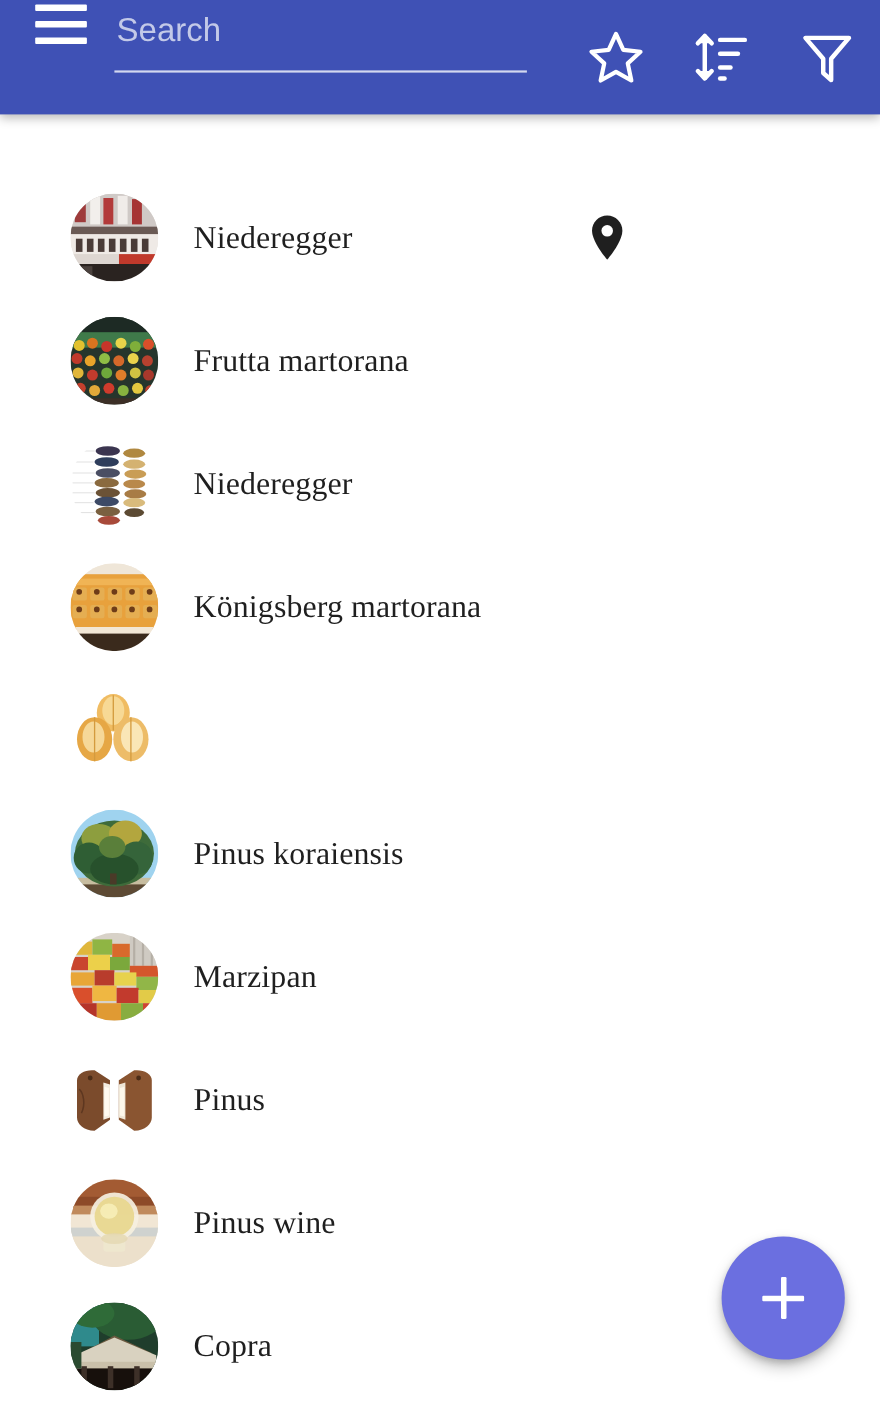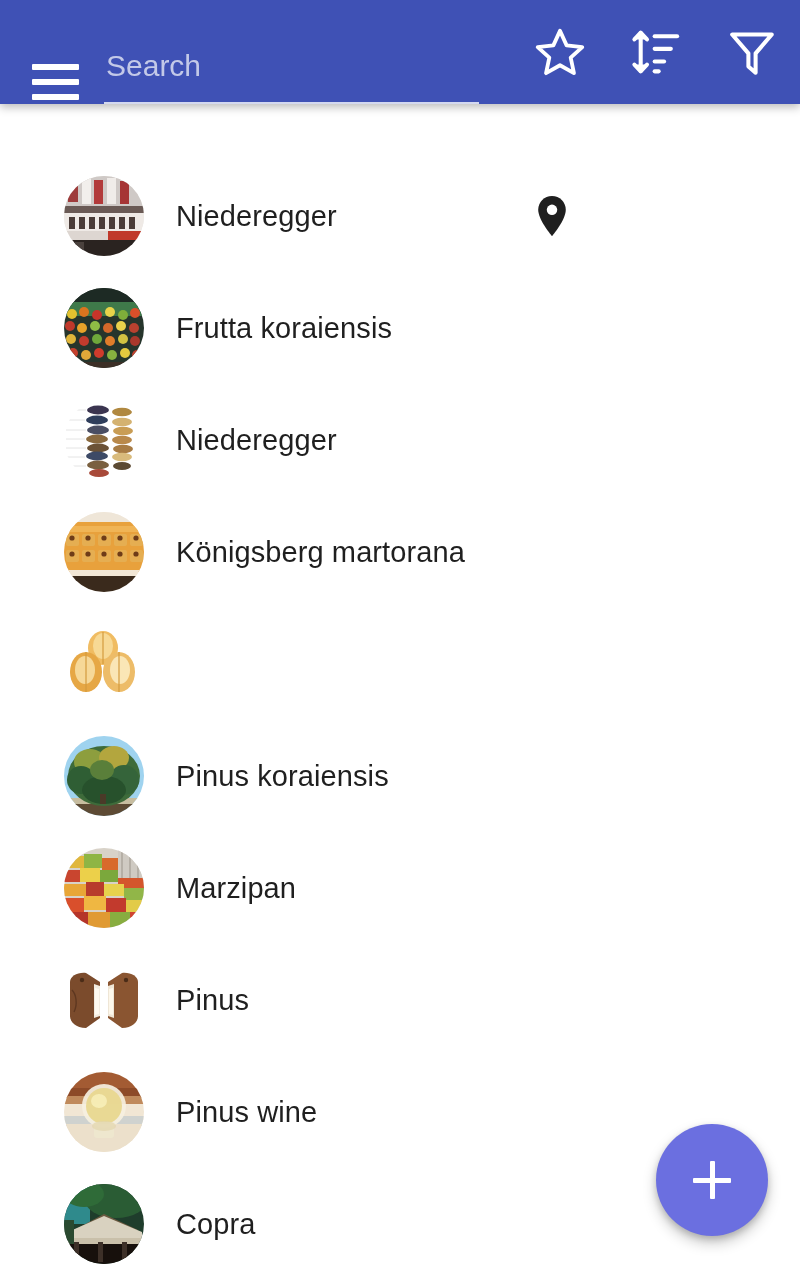--- a/index.html
+++ b/index.html
@@ -21,21 +21,21 @@
   }
 
   
   .toolbar {
     position: absolute;
     top: 0; left: 0;
     width: 800px;
     height: 104px;
     background: #3f51b5;
     display: flex;
-    align-items: flex-end;
+    align-items: flex-start;
     z-index: 20;
     box-shadow: 0 3px 9px rgba(0,0,0,0.28);
   }
 
   .hamburger {
     width: 54px;
     height: 44px;
     margin-left: 32px;
     margin-right: 12px;
     display: flex;
@@ -104,20 +104,21 @@
   .tb-btn svg { display: block; }
 
   
   .list {
     position: absolute;
     top: 104px; left: 0;
     width: 632px;
     height: 1176px;
     background: #ffffff;
     overflow: hidden;
+    font-family: Liberation Serif, serif;
   }
   .list-inner { padding-top: 56px; }
 
   .row {
     position: relative;
     height: 112px;
     display: flex;
     align-items: center;
     padding-left: 64px;
     padding-right: 24px;
@@ -296,21 +297,21 @@
               <circle cx="9" cy="65" r="5" fill="#c4402d"></circle>
                 <circle cx="22" cy="67" r="5" fill="#e2a939"></circle>
               <circle cx="35" cy="65" r="5" fill="#cf3b2c"></circle>
                 <circle cx="48" cy="67" r="5" fill="#87b23f"></circle>
               <circle cx="61" cy="65" r="5" fill="#e4c93f"></circle>
                 <circle cx="73" cy="67" r="5" fill="#c2412e"></circle>
             </g>
             <rect x="0" y="74" width="80" height="6" fill="#3c2f26"></rect>
           </svg>
         </div>
-        <div class="row-title">Frutta koraiensis</div>
+        <div class="row-title">Frutta martorana</div>
       </div>
 
       <div class="row">
         <div class="avatar">
           <svg viewBox="0 0 80 80" preserveAspectRatio="xMidYMid slice">
             <rect width="80" height="80" fill="#ffffff"></rect>
             <g>
               <ellipse cx="34" cy="10" rx="11" ry="4.4" fill="#3b3550"></ellipse>
               <ellipse cx="58" cy="12" rx="10" ry="4.2" fill="#b08840"></ellipse>
               <ellipse cx="33" cy="20" rx="11" ry="4.4" fill="#2f3e5c"></ellipse>

